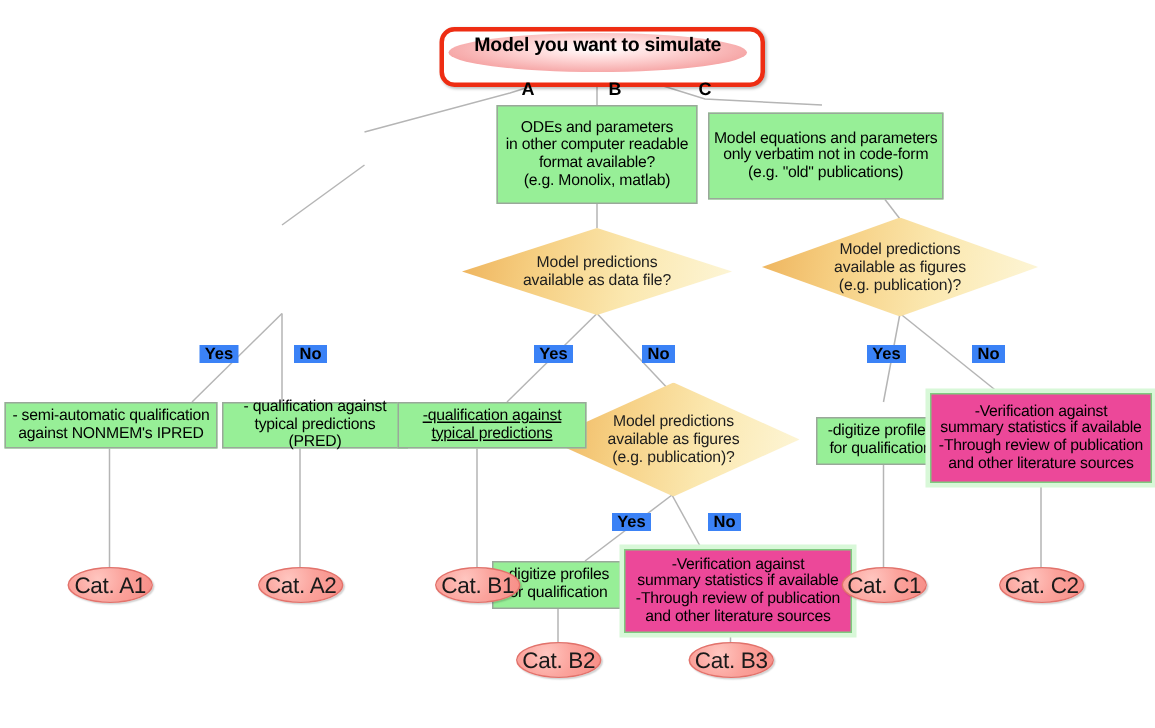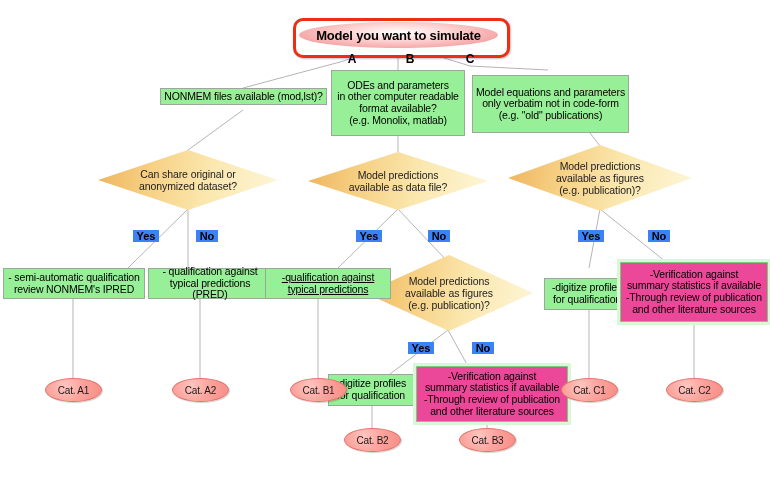--- a/index.html
+++ b/index.html
@@ -47,38 +47,38 @@
     filter:drop-shadow(1px 1px 1px rgba(0,0,0,.22));
   }
   .diamond .dtext{position:relative;z-index:2;padding:0 8px;}
 
   
   .ellipse{
     border-radius:50%;
     background:radial-gradient(circle at 35% 32%,#ffc6c0 0%,#fba39c 45%,#f78d86 100%);
     border:1px solid #e2726b;
     display:flex;align-items:center;justify-content:center;
-    font-size:10px;color:#1a1a1a;
+    font-size:15px;color:#1a1a1a;
     box-shadow:1px 1px 1px rgba(0,0,0,.18);
     letter-spacing:-0.2px;
   }
 
   
   #root-frame{
     position:absolute;
     border:3px solid #ee2d13;
     border-radius:10px;
     background:#ffffff;
     box-shadow:1px 1px 2px rgba(0,0,0,.25);
   }
   #root-ellipse{
     position:absolute;
     border-radius:50%;
     background:radial-gradient(ellipse at 50% 40%,#ffffff 0%,#ffdcdc 30%,#f6a8a8 72%,#ef9494 100%);
-    display:flex;align-items:center;justify-content:center;
+    display:flex;align-items:flex-start;justify-content:center;
     font-size:13px;font-weight:bold;color:#000;
     letter-spacing:-0.2px;
   }
 
   
   .branch-letter{
     position:absolute;font-size:12px;font-weight:bold;color:#000;
     text-align:center;
   }
   .yn{
@@ -135,42 +135,34 @@
   <div class="branch-letter" style="left:343px;top:52px;width:18px;">
     <span>A</span>
   </div>
   <div class="branch-letter" style="left:401px;top:52px;width:18px;">
     <span>B</span>
   </div>
   <div class="branch-letter" style="left:461px;top:52px;width:18px;">
     <span>C</span>
   </div>
 
-  <div class="node gbox" style="left:160px;top:88px;width:167px;height:17px;">
-    <span style="white-space:pre-line">NONMEM files available (mod,lst)?</span>
-  </div>
 
   <div class="node gbox" style="left:331px;top:70px;width:134px;height:66px;">
     <span style="white-space:pre-line">ODEs and parameters
 in other computer readable
 format available?
 (e.g. Monolix, matlab)</span>
   </div>
 
   <div class="node gbox" style="left:472px;top:75px;width:157px;height:58px;">
     <span style="white-space:pre-line">Model equations and parameters
 only verbatim not in code-form
 (e.g. "old" publications)</span>
   </div>
 
-  <div class="node diamond" style="left:98px;top:150px;width:180px;height:60px;">
-    <div class="dshape"></div>
-    <div class="dtext" style="white-space:pre-line">Can share original or
-anonymized dataset?</div>
-  </div>
 
   <div class="node diamond" style="left:308px;top:152px;width:180px;height:58px;">
     <div class="dshape"></div>
     <div class="dtext" style="white-space:pre-line">Model predictions
 available as data file?</div>
   </div>
 
   <div class="node diamond" style="left:508px;top:145px;width:184px;height:66px;">
     <div class="dshape"></div>
     <div class="dtext" style="white-space:pre-line">Model predictions
@@ -208,21 +200,21 @@
 
   <div class="yn" style="left:408px;top:342px;width:24px;">
     <span>Yes</span>
   </div>
   <div class="yn" style="left:472px;top:342px;width:20px;">
     <span>No</span>
   </div>
 
   <div class="node gbox" style="left:3px;top:268px;width:142px;height:31px;">
     <span style="white-space:pre-line">- semi-automatic qualification
-review NONMEM's IPRED</span>
+against NONMEM's IPRED</span>
   </div>
 
   <div class="node gbox" style="left:148px;top:268px;width:124px;height:31px;">
     <span style="white-space:pre-line">- qualification against
 typical predictions (PRED)</span>
   </div>
 
   <div class="node gbox" style="left:265px;top:268px;width:126px;height:31px;text-decoration:underline;">
     <span style="white-space:pre-line">-qualification against
 typical predictions</span>

